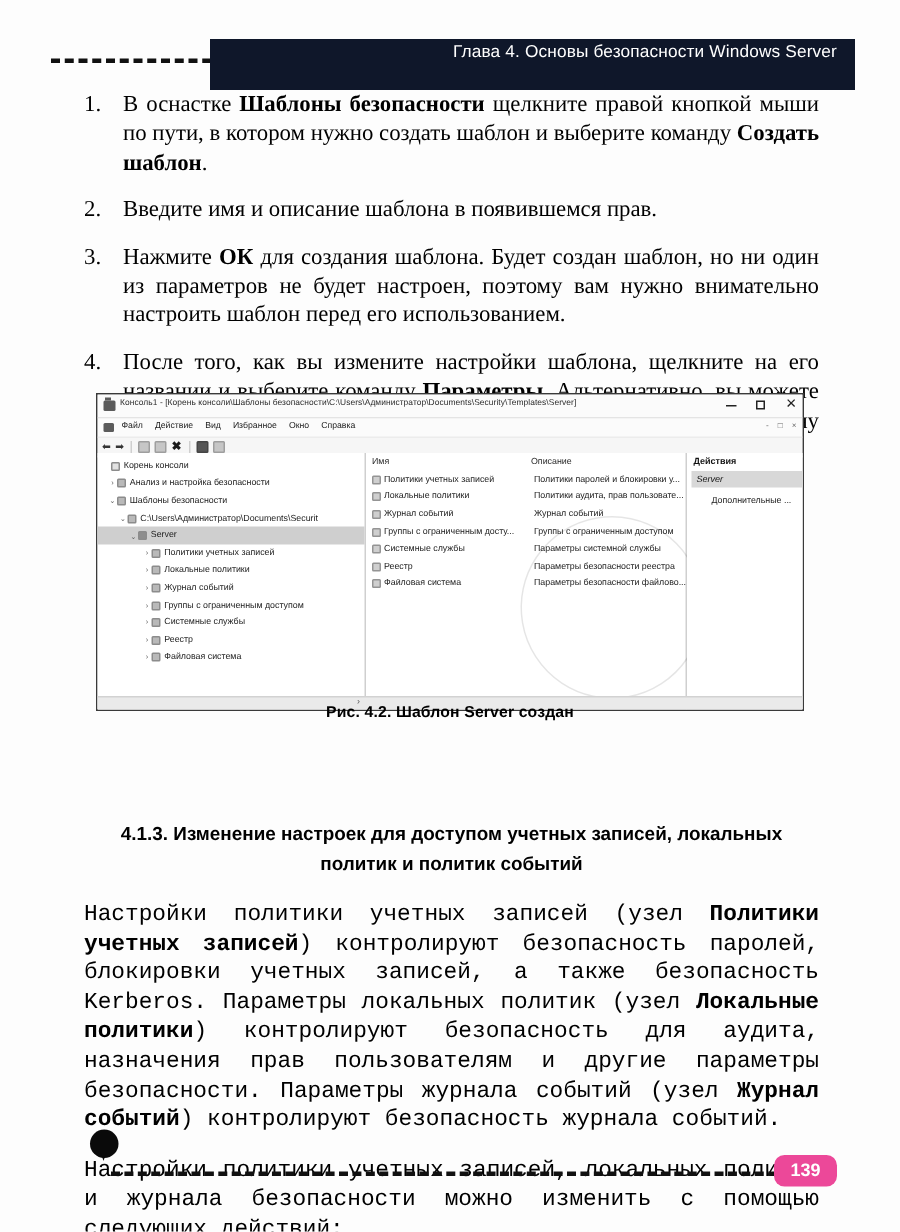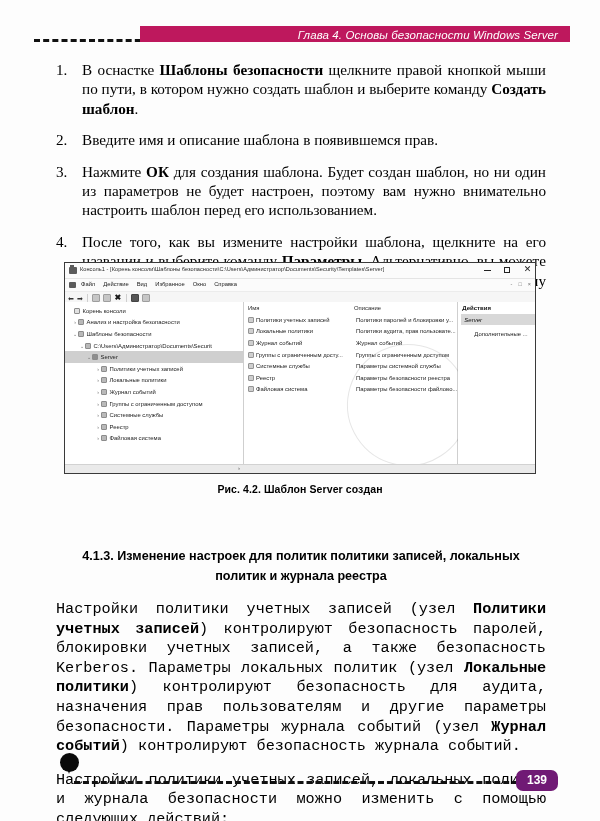--- a/index.html
+++ b/index.html
@@ -14,23 +14,22 @@
 
   
   .header{
     position:absolute; left:0; top:26px; width:600px; height:22px;
   }
   .header-dash{
     position:absolute; left:34px; top:13px; width:116px; height:0;
     border-top:3px dashed #111;
   }
   .header-bar{
-    position:absolute; left:140px; top:0; width:430px; height:16px;
-    background:#be185d;
-    font-style:italic;
+    position:absolute; left:140px; top:0; width:430px; height:34px;
+    background:#0f172a;
   }
   .header-title{
     position:absolute; right:12px; top:3px;
     color:#fff; font-family:"Liberation Sans", sans-serif;
     font-size:11.5px; letter-spacing:.1px; white-space:nowrap;
   }
 
   
   .steps{
     position:absolute; left:56px; top:60px; width:490px;
@@ -176,21 +175,21 @@
     border-radius:50%; border:1px solid rgba(0,0,0,.10);
     transform:rotate(12deg); pointer-events:none;
   }
   .bottombar{
     position:absolute; left:0; right:0; bottom:0; height:8px;
     background:#eaeaea; border-top:1px solid #d2d2d2;
   }
 
   
   .caption{
-    position:absolute; left:0; top:483px; width:600px; text-align:center;
+    position:absolute; left:0; top:469px; width:600px; text-align:center;
     font-family:"Liberation Sans", sans-serif; font-size:10.5px; font-weight:bold;
     letter-spacing:.1px;
   }
 
   
   .sect{
     position:absolute; left:56px; top:546px; width:490px; text-align:center;
     font-family:"Liberation Sans", sans-serif; font-weight:bold;
     font-size:12.6px; line-height:20px;
   }
@@ -211,21 +210,21 @@
   .foot-dot:after{
     content:""; position:absolute; left:7px; top:15px; width:4px; height:6px;
     background:#0a0a0a; clip-path:polygon(0 0,100% 0,50% 100%);
   }
   .foot-dash{
     position:absolute; left:74px; top:781px; width:462px; height:0;
     border-top:3px dashed #111;
   }
   .foot-badge{
     position:absolute; right:42px; top:770px;
-    background:#701a75; color:#fff; border-radius:7px;
+    background:#ec4899; color:#fff; border-radius:7px;
     font-family:"Liberation Sans", sans-serif; font-weight:bold;
     font-size:12px; padding:3px 11px 4px;
   }
 </style>
 </head>
 <body>
 
 <div class="header">
   <div class="header-dash"></div>
   <div class="header-bar">
@@ -421,22 +420,22 @@
     </div>
 
   </div>
 
   <div class="bottombar"></div>
 </div>
 
 <div class="caption">Рис. 4.2. Шаблон Server создан</div>
 
 <div class="sect">
-  <div>4.1.3. Изменение настроек для  политик политики записей, локальных</div>
-  <div>политик и журнала реестра</div>
+  <div>4.1.3. Изменение настроек для  доступом учетных записей, локальных</div>
+  <div>политик и политик событий</div>
 </div>
 
 <div class="body">
   <div class="para">Настройки политики учетных записей (узел <b>Политики учетных записей</b>) контролируют безопасность паролей, блокировки учетных записей, а также безопасность Kerberos. Параметры локальных политик (узел <b>Локальные политики</b>) контролируют безопасность для аудита, назначения прав пользователям и другие параметры безопасности. Параметры журнала событий (узел <b>Журнал событий</b>) контролируют безопасность журнала событий.</div>
   <div class="para">Настройки политики учетных записей, локальных политик и журнала безопасности можно изменить с помощью следующих действий:</div>
 </div>
 
 <div class="foot-dot"></div>
 <div class="foot-dash"></div>
 <div class="foot-badge">139</div>

